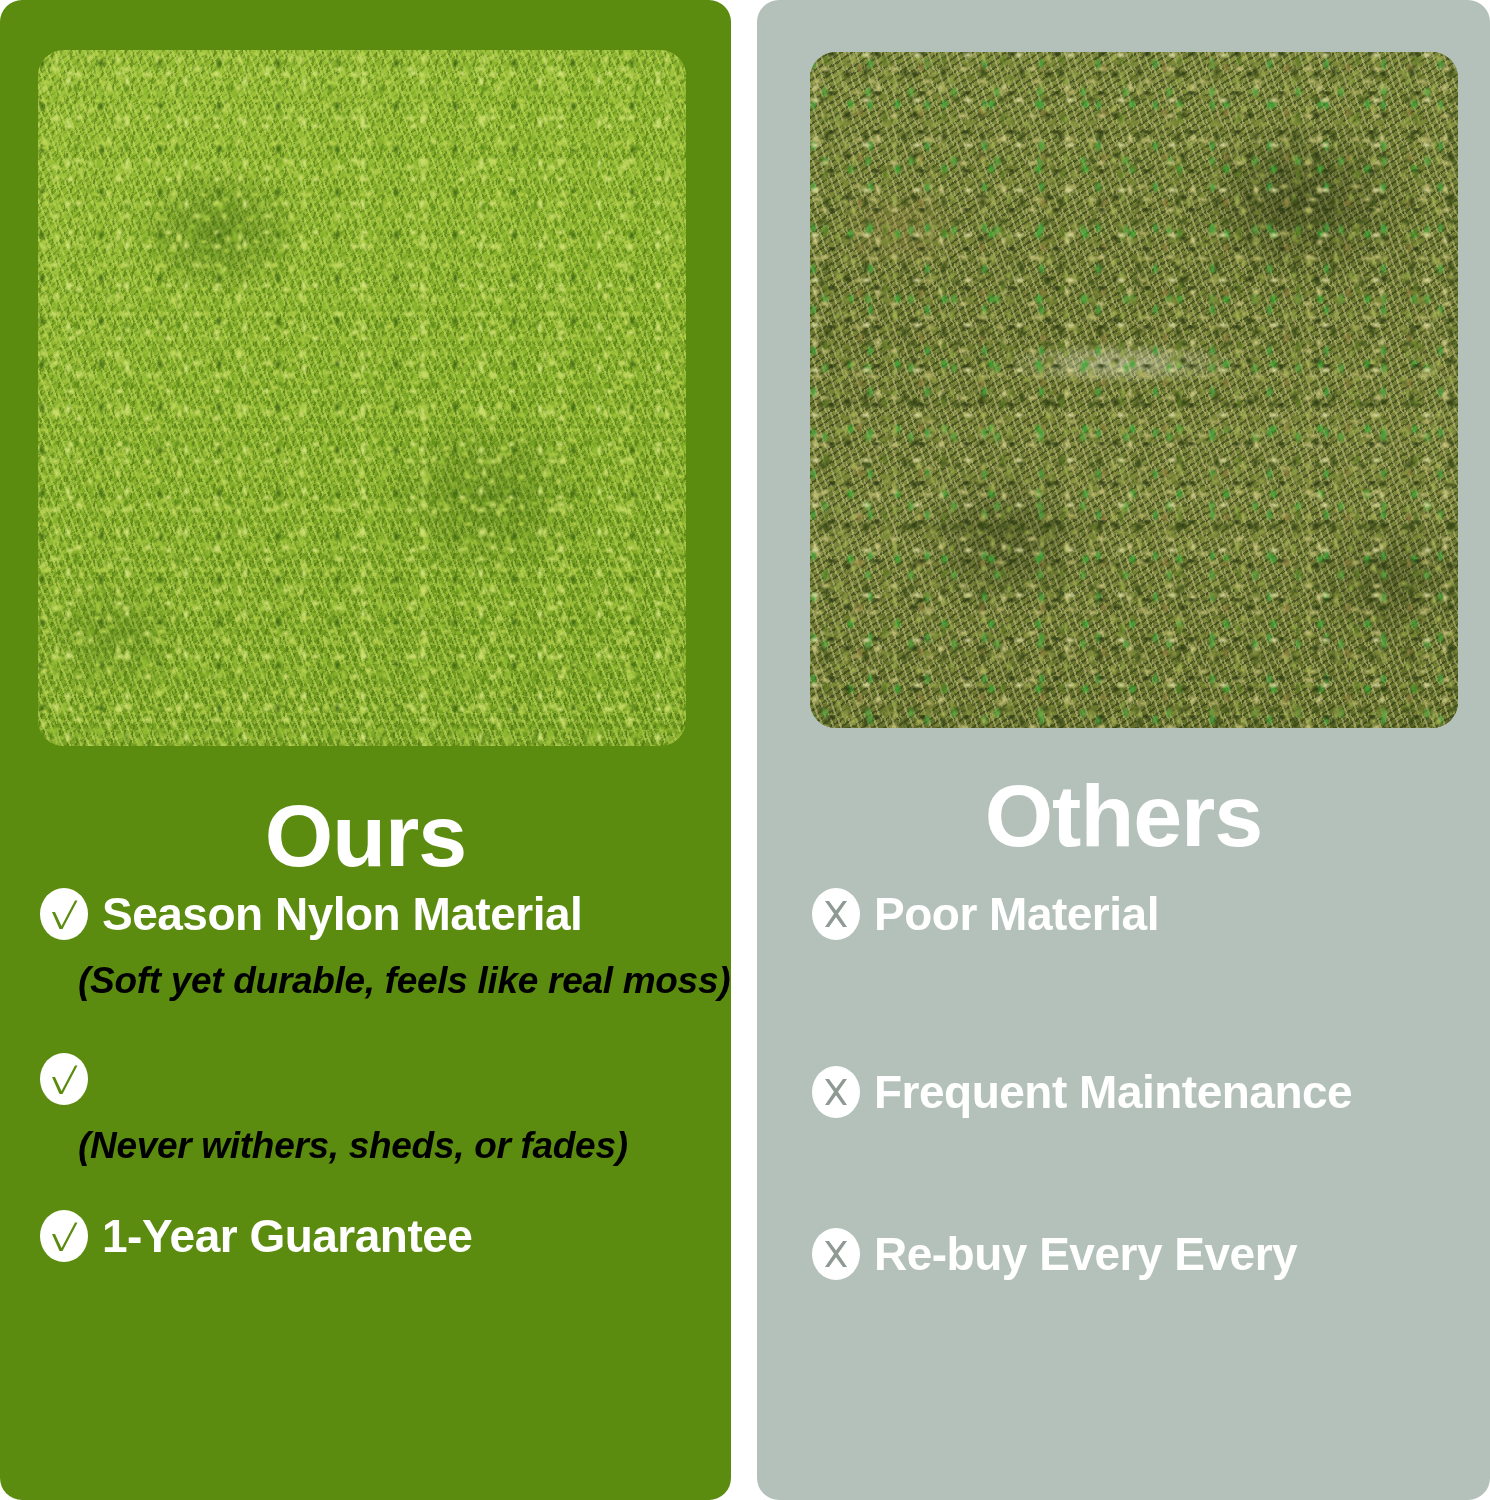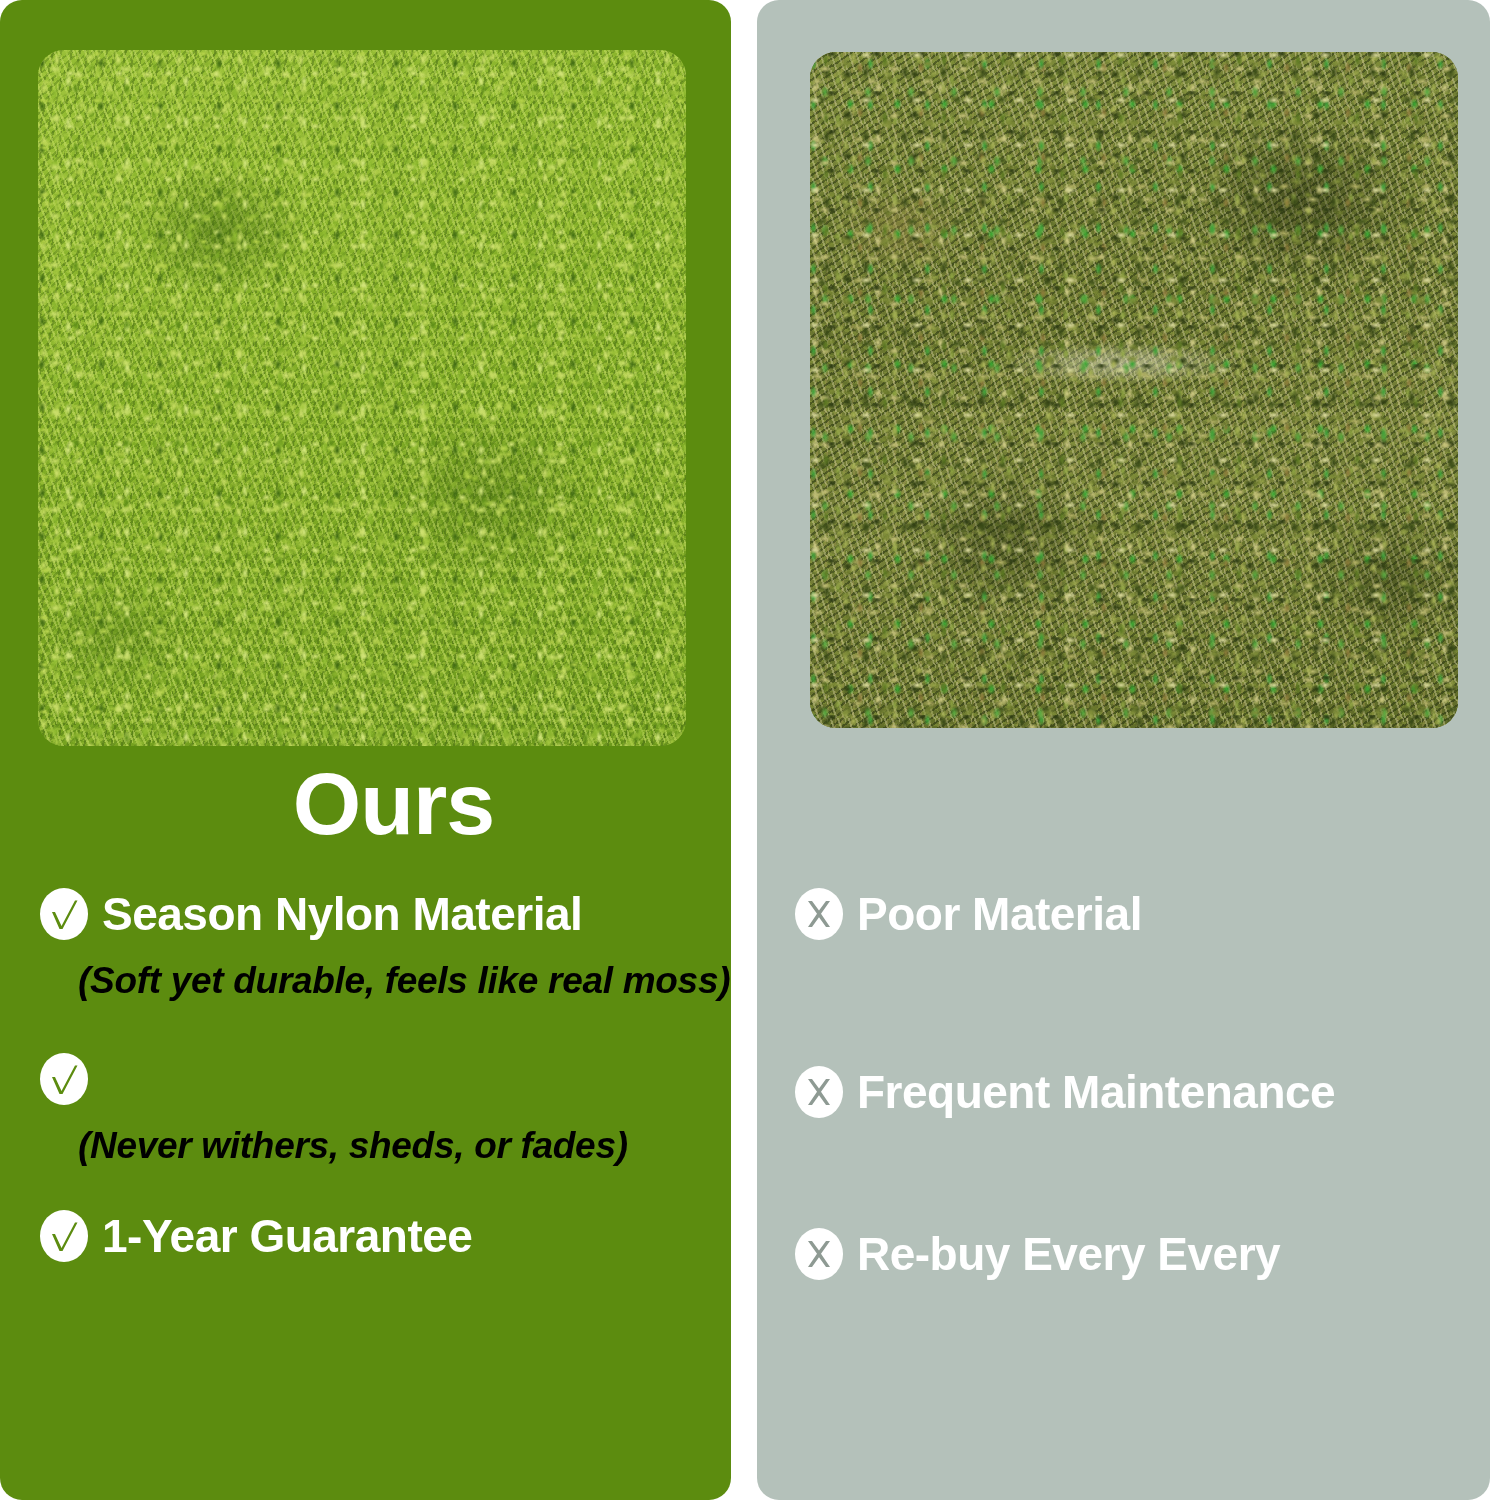--- a/index.html
+++ b/index.html
@@ -166,39 +166,39 @@
     width: 100%;
     text-align: center;
     color: #ffffff;
     font-family: "Liberation Sans Narrow", "Liberation Sans", sans-serif;
     font-weight: bold;
     font-size: 88px;
     line-height: 1;
     letter-spacing: -1px;
     white-space: nowrap;
   }
-  .heading-ours   { top: 760px; margin-left: 28px; }
+  .heading-ours   { top: 792px; }
   .heading-others { top: 772px; }
 
   
   .features {
     position: absolute;
     left: 0;
     width: 100%;
   }
   .features-ours   { top: 888px; }
   .features-others { top: 888px; }
 
   .feature-row {
     display: flex;
     align-items: center;
     white-space: nowrap;
   }
   .feature-row-ours   { padding-left: 40px; }
-  .feature-row-others { padding-left: 38px; }
+  .feature-row-others { padding-left: 55px; }
 
   .badge {
     flex: 0 0 auto;
     width: 48px;
     height: 52px;
     border-radius: 50%;
     background: #ffffff;
     display: flex;
     align-items: center;
     justify-content: center;
@@ -282,20 +282,21 @@
 
     </div>
   </div>
 
   <div class="panel panel-others">
 
     <div class="photo photo-others">
       <div class="moss-natural"></div>
     </div>
 
+    <div class="heading heading-others">Others</div>
 
     <div class="features features-others">
 
       <div class="feature-row feature-row-others">
         <span class="badge">
           <svg width="30" height="32" viewBox="0 0 30 32" aria-hidden="true">
             <path d="M4 3 L8 3 L15 12.5 L22 3 L26 3 L17 15.8 L26 29 L22 29 L15 19.2 L8 29 L4 29 L13 15.8 Z" fill="#8e9a93"></path>
           </svg>
         </span>
         <span class="feature-label">Poor Material</span>

